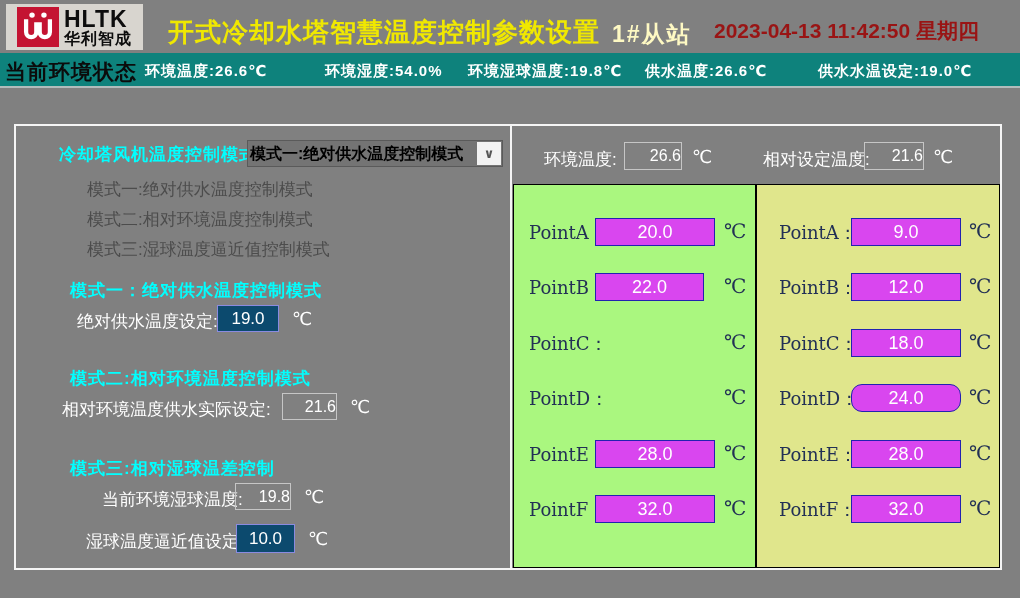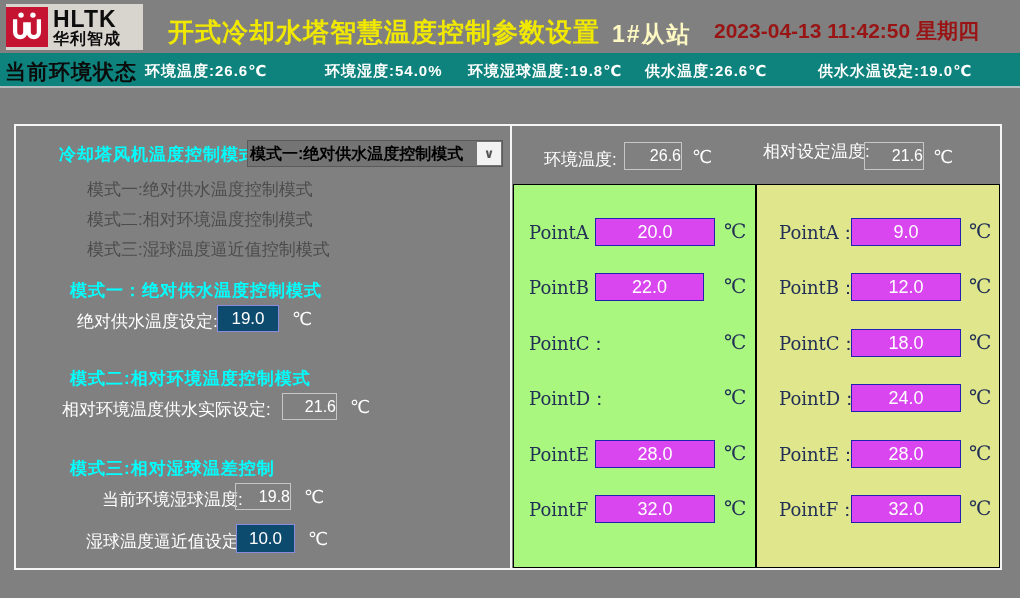--- a/index.html
+++ b/index.html
@@ -3,21 +3,21 @@
 <meta charset="utf-8">
 <style>
   * { margin:0; padding:0; box-sizing:border-box; }
   html,body { background:#808080; }
   #page { position:relative; width:1020px; height:598px; background:#808080;
           font-family:"Liberation Sans","DejaVu Sans",sans-serif; overflow:hidden; }
   .abs { position:absolute; }
 
   
   #logo-box { left:6px; top:4px; width:137px; height:46px; background:#d8d5cf;
-              display:flex; align-items:center; padding:0; }
+              display:flex; align-items:center; padding:11px; }
   #logo-mark { width:42px; height:40px; background:#c41432; display:flex;
                align-items:center; justify-content:center; }
   #brand-col { margin-left:5px; line-height:1; }
   .brand-en { font-size:23px; font-weight:900; color:#0d0d0d; letter-spacing:1px; }
   .brand-cn { font-size:16px; font-weight:bold; color:#0d0d0d; letter-spacing:1px; }
   #page-title { left:168px; top:15px; color:#f0e800; font-size:26px; font-weight:bold; letter-spacing:1px; }
   #station { left:612px; top:19px; color:#fef9c3; font-size:23px; font-weight:bold; letter-spacing:2px; }
   #datetime { left:714px; top:17px; color:#991414; font-size:21px; font-weight:bold; }
 
   
@@ -121,21 +121,21 @@
     <div class="abs unit" style="left:288px; top:360px">℃</div>
 
     <div class="abs wlabel" style="left:70px; top:404px">湿球温度逼近值设定:</div>
     <input class="abs blue-input" style="left: 220px; top: 398px; width: 59px; height: 29px;" value="10.0">
     <div class="abs unit" style="left:292px; top:402px">℃</div>
 
     <div class="abs wlabel" style="left:528px; top:22px">环境温度:</div>
     <div class="abs gray-box" style="left:608px; top:16px; width:58px; height:28px; line-height:26px">26.6</div>
     <div class="abs unit" style="left:676px; top:20px">℃</div>
 
-    <div class="abs wlabel" style="left:747px; top:14px">相对设定温度:</div>
+    <div class="abs wlabel" style="left:747px; top:22px">相对设定温度:</div>
     <div class="abs gray-box" style="left:848px; top:16px; width:60px; height:28px; line-height:26px">21.6</div>
     <div class="abs unit" style="left:917px; top:20px">℃</div>
 
     <div class="abs" id="green-panel">
       <div class="prow" style="top:33px">
         <span class="point-label" style="left:15px">PointA：</span>
         <input class="point-input" style="left: 81px; width: 120px;" value="20.0">
         <span class="point-unit" style="left:210px">℃</span>
       </div>
       <div class="prow" style="top:88px">
@@ -174,21 +174,21 @@
         <input class="point-input" style="left: 94px; width: 110px;" value="12.0">
         <span class="point-unit" style="left:212px">℃</span>
       </div>
       <div class="prow" style="top:144px">
         <span class="point-label" style="left:22px">PointC：</span>
         <input class="point-input" style="left: 94px; width: 110px;" value="18.0">
         <span class="point-unit" style="left:212px">℃</span>
       </div>
       <div class="prow" style="top:199px">
         <span class="point-label" style="left:22px">PointD：</span>
-        <input class="point-input" style="left: 94px; width: 110px;" value="24.0">
+        <input class="point-input" style="left: 94px; width: 110px; border-radius: 11px;" value="24.0">
         <span class="point-unit" style="left:212px">℃</span>
       </div>
       <div class="prow" style="top:255px">
         <span class="point-label" style="left:22px">PointE：</span>
         <input class="point-input" style="left: 94px; width: 110px;" value="28.0">
         <span class="point-unit" style="left:212px">℃</span>
       </div>
       <div class="prow" style="top:310px">
         <span class="point-label" style="left:22px">PointF：</span>
         <input class="point-input" style="left: 94px; width: 110px;" value="32.0">

